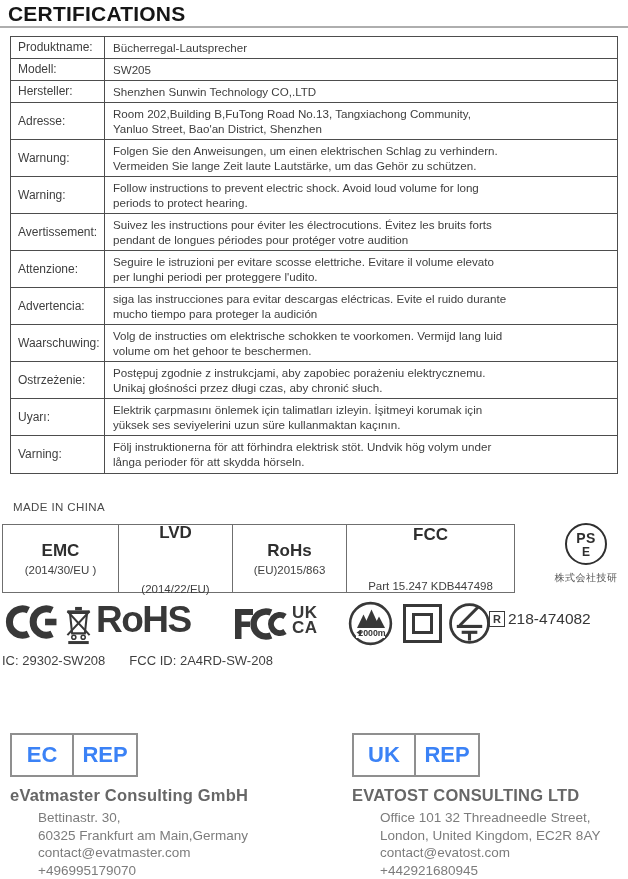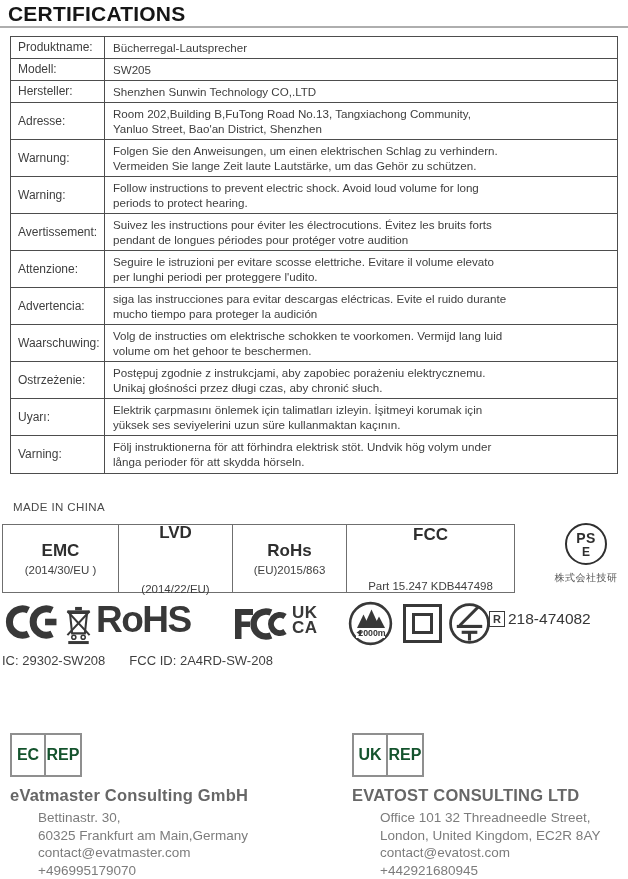--- a/index.html
+++ b/index.html
@@ -65,22 +65,22 @@
   }
   .radio-num { left:508px; top:12px; font-size:15.5px; color:#363636; }
 
   
   .ids-line { position:absolute; left:2px; top:653px; font-size:13px; color:#404040; }
   .ids-line span { margin-right:24px; }
 
   
   .rep-box { position:absolute; top:733px; display:flex; border:2px solid #8f8f8f; height:44px; }
   .rep-box .cell {
-    width:34px; display:flex; align-items:center; justify-content:center;
-    font-size:16px; font-weight:bold; color:#14532d;
+    width:62px; display:flex; align-items:center; justify-content:center;
+    font-size:22px; font-weight:bold; color:#3b82f6;
   }
   .rep-box .cell:first-child { border-right:2px solid #8f8f8f; }
   .rep-left-box { left:10px; } .rep-right-box { left:352px; }
   .company { position:absolute; top:786px; font-size:16.5px; font-weight:bold; color:#676767; letter-spacing:0.2px; }
   .company-left { left:10px; } .company-right { left:352px; }
   .addr { position:absolute; top:809px; font-size:13.5px; color:#7c7c7c; line-height:17.5px;margin-left:28px; }
   .addr-left { left:10px; } .addr-right { left:352px; }
 
   
   svg .st { stroke:#383838; fill:none; }

